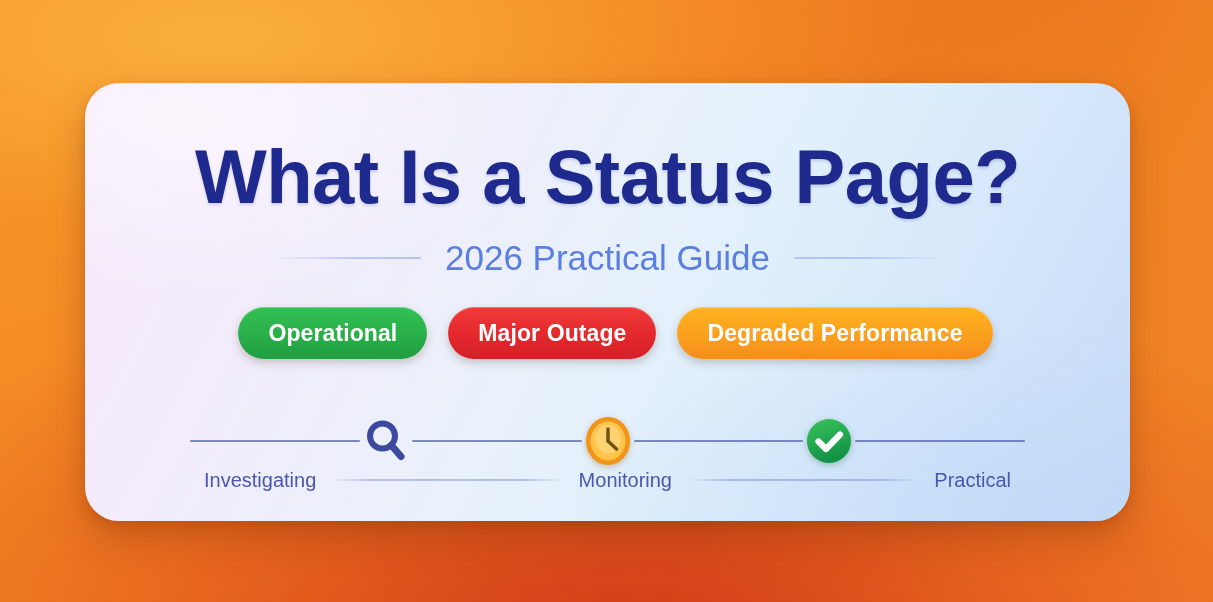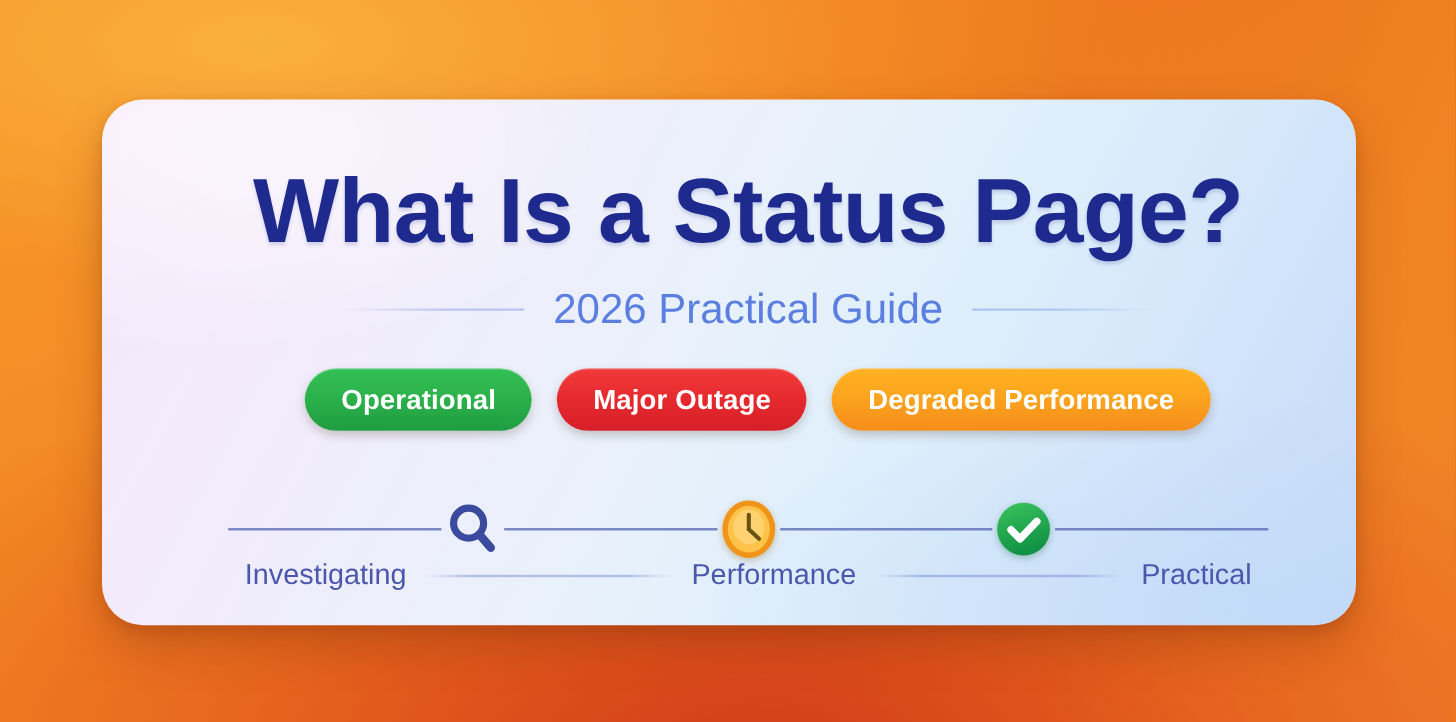--- a/index.html
+++ b/index.html
@@ -59,21 +59,20 @@
       radial-gradient(60% 70% at 10% 8%, rgba(255,255,255,0.55) 0%, rgba(255,255,255,0) 60%),
       radial-gradient(70% 60% at 92% 96%, rgba(186,214,248,0.45) 0%, rgba(255,255,255,0) 65%);
     pointer-events:none;
   }
 
   .card-inner{
     position:relative;
     z-index:2;
     width:100%;
     height:100%;
-    padding-left:32px;
   }
 
   
   #title {
     position: absolute;
     left: 0; right: 0;
     top: 52px;
     text-align: center;
     font-size: 76px;
     line-height: 84px;
@@ -181,21 +180,21 @@
   #labels {
     position: absolute;
     left: 0; right: 0;
     top: 66px;
     height: 38px;
     display: flex;
     align-items: center;
   }
   .tl-label {
     flex: 0 0 auto;
-    font-size: 24px;
+    font-size: 20px;
     line-height: 30px;
     color: #4a57ad;
     white-space: nowrap;
     text-align: center;
   }
   .label-line {
     flex: 1 1 auto;
     height: 2px;
     margin: 0 16px;
     background: linear-gradient(90deg, rgba(110,130,205,0.0) 0%, rgba(110,130,205,0.45) 18%, rgba(110,130,205,0.45) 82%, rgba(110,130,205,0.0) 100%);
@@ -264,21 +263,21 @@
             </svg>
           </div>
 
           <div class="track-line"></div>
         </div>
 
         <div id="labels">
           <div class="label-spacer"></div>
           <div class="tl-label">Investigating</div>
           <div class="label-line"></div>
-          <div class="tl-label">Performance</div>
+          <div class="tl-label">Monitoring</div>
           <div class="label-line"></div>
           <div class="tl-label">Practical</div>
           <div class="label-spacer"></div>
         </div>
 
       </div>
 
     </div>
   </div>
 </div>

